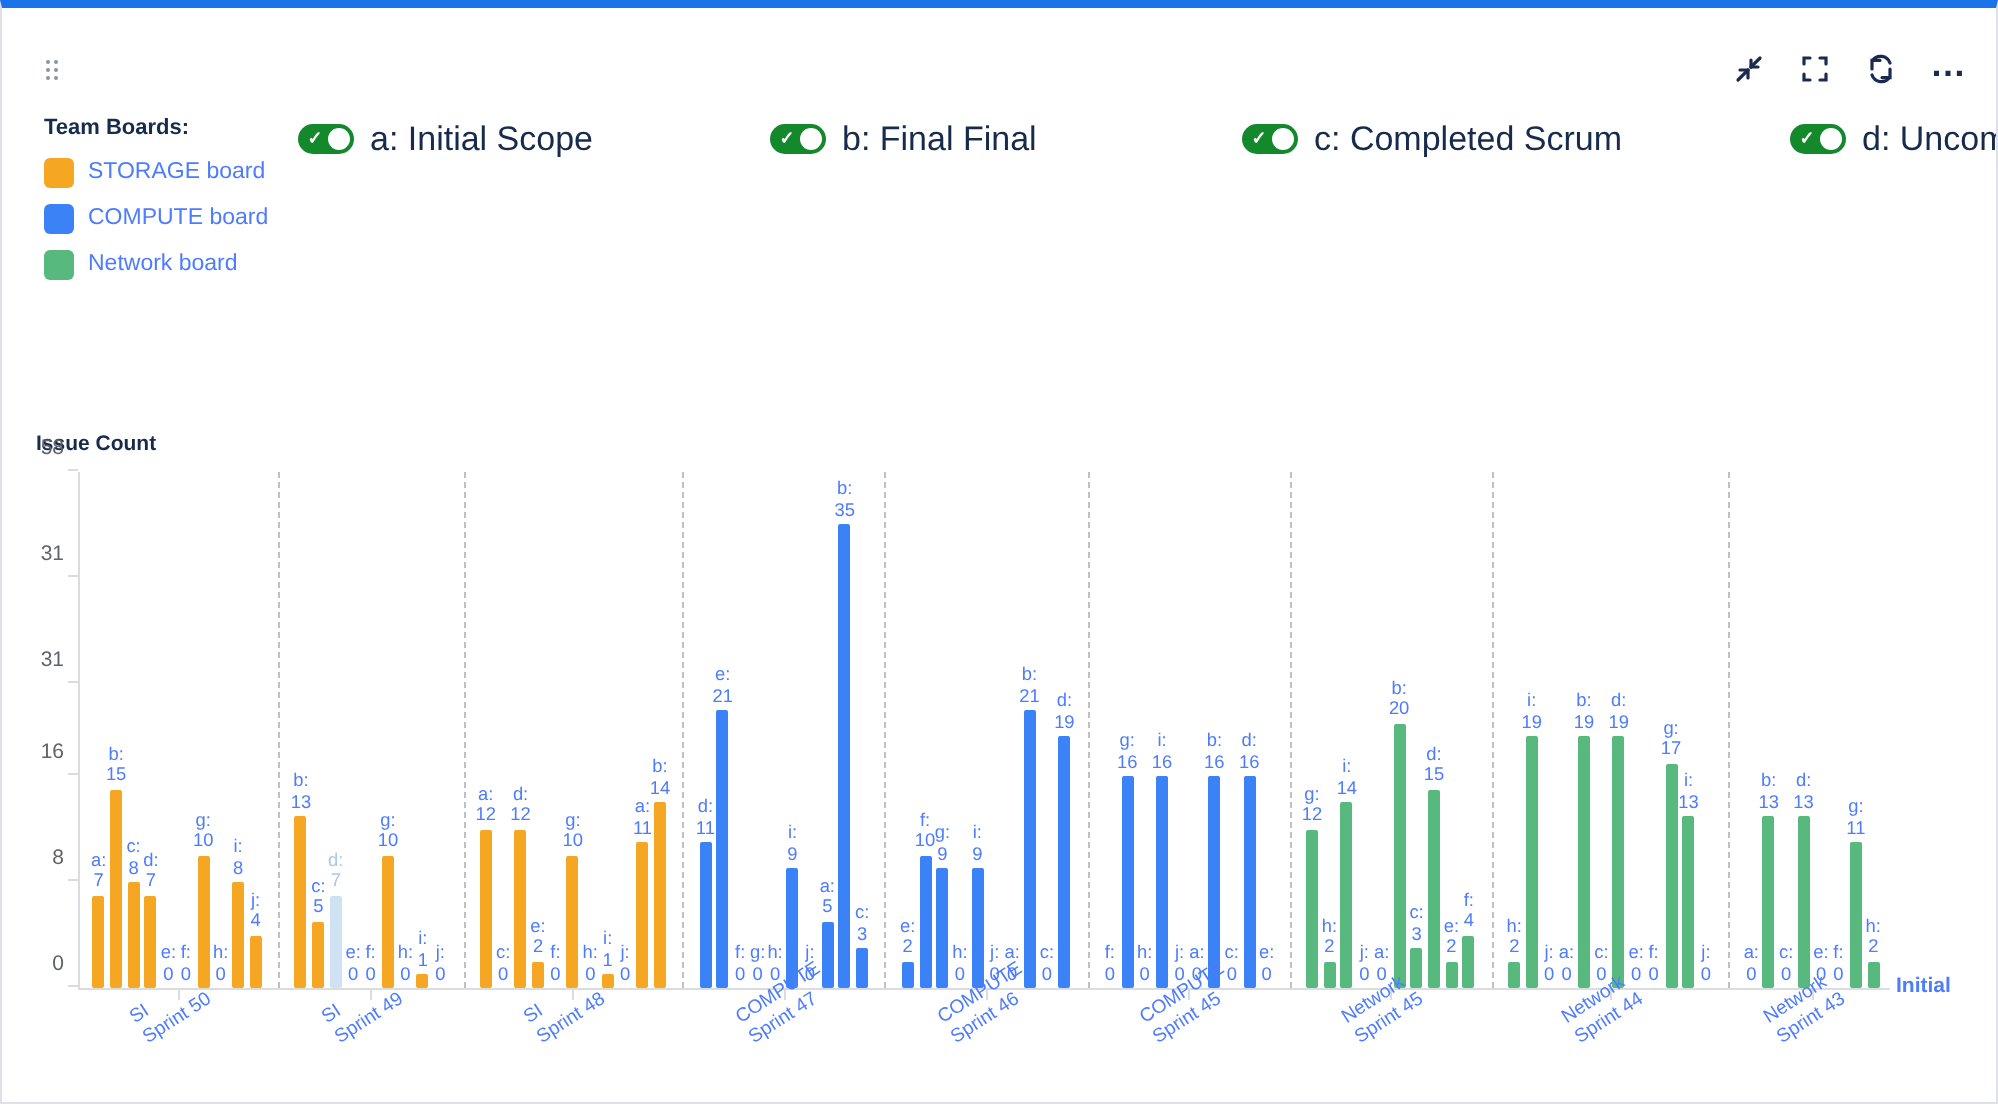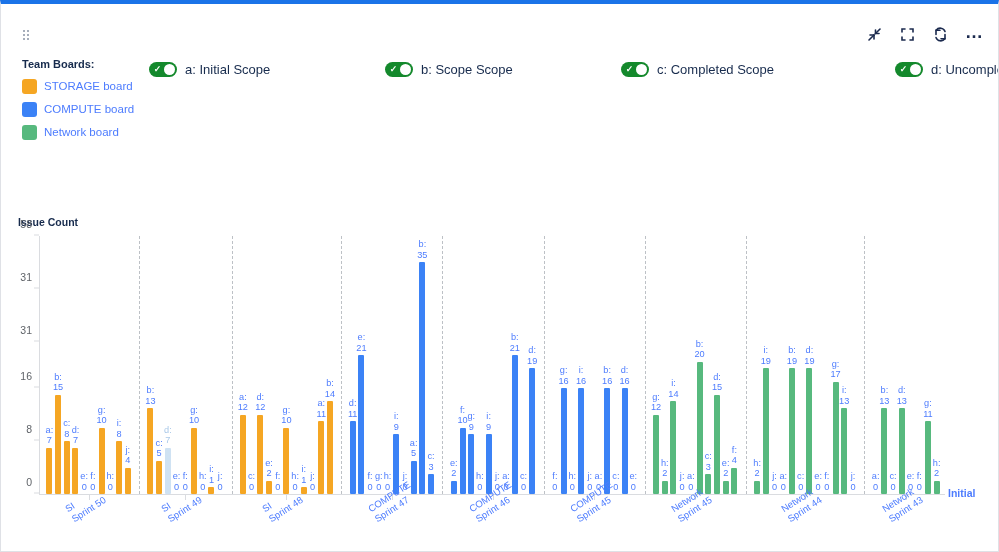--- a/index.html
+++ b/index.html
@@ -83,21 +83,21 @@
     position: absolute; top: 2px; width: 11px; height: 11px;
     border-radius: 50%; background: #fff;
   }
   .toggle.on  .knob { right: 2px; }
   .toggle .mark {
     position: absolute; top: 0; height: 15px; width: 13px;
     display: flex; align-items: center; justify-content: center;
     color: #fff; font-size: 9px; line-height: 1; font-weight: 700;
   }
   .toggle.on  .mark { left: 2px; }
-  .mlabel { font-size: 13px; color: #172b4d; white-space: nowrap; }
+  .mlabel { font-size: 17px; color: #172b4d; white-space: nowrap; }
 
   
   .chart-wrap { position: absolute; left: 0; top: 170px; width: 997px; height: 378px; }
   .ylabel {
     position: absolute; left: 17px; top: 42px;
     font-size: 10.5px; font-weight: 700; color: #172b4d;
   }
   .xlabel {
     position: absolute; left: 947px; top: 313px;
     font-size: 10.5px; font-weight: 700; color: #4d7cfe;
@@ -215,28 +215,28 @@
               <span class="mark">✓</span>
               <span class="knob"></span>
             </span>
           <span class="mlabel">a: Initial Scope</span>
         </div>
         <div class="mrow">
           <span class="toggle on">
               <span class="mark">✓</span>
               <span class="knob"></span>
             </span>
-          <span class="mlabel">b: Scope Scope</span>
+          <span class="mlabel">b: Final Final</span>
         </div>
         <div class="mrow">
           <span class="toggle on">
               <span class="mark">✓</span>
               <span class="knob"></span>
             </span>
-          <span class="mlabel">c: Completed Scope</span>
+          <span class="mlabel">c: Completed Scrum</span>
         </div>
         <div class="mrow">
           <span class="toggle on">
               <span class="mark">✓</span>
               <span class="knob"></span>
             </span>
           <span class="mlabel">d: Uncompleted Scope</span>
         </div>
 
       </div>

